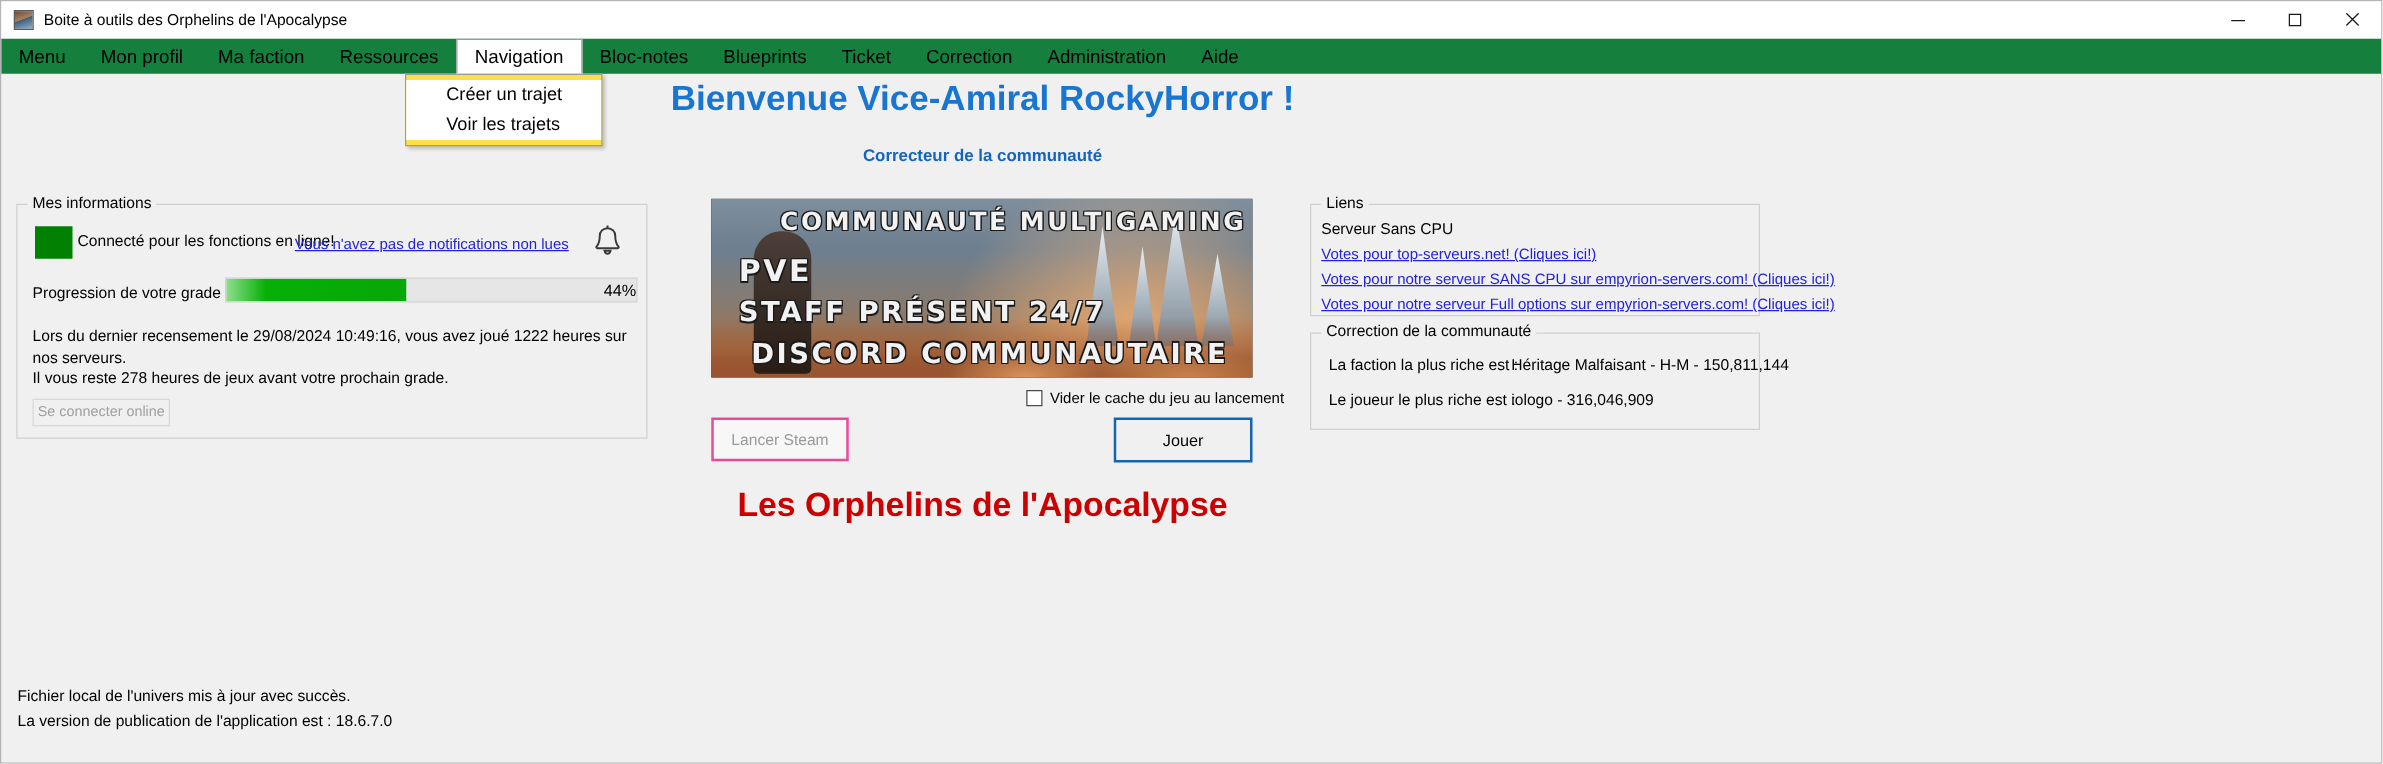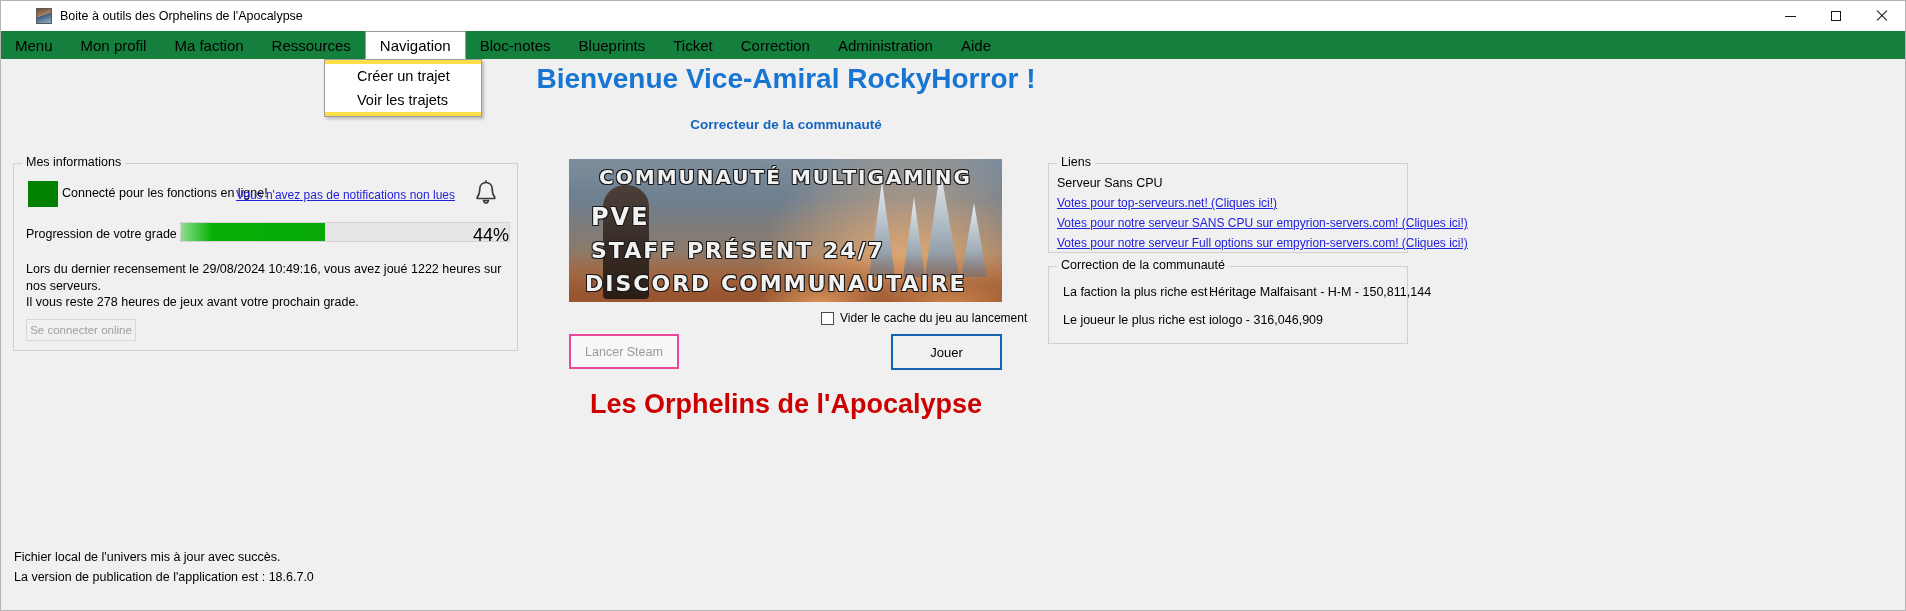--- a/index.html
+++ b/index.html
@@ -21,21 +21,20 @@
     border: 1px solid #b4b4b4;
     overflow: hidden;
   }
   
   .titlebar {
     position: absolute; top: 0; left: 0;
     width: 100%; height: 30px;
     background: #ffffff;
     display: flex; align-items: center;
     box-sizing: border-box;
-    padding-left: 25px;
   }
   .title-icon {
     width: 16px; height: 16px;
     margin-left: 10px; margin-right: 8px;
     background: linear-gradient(160deg,#6d4a33 0%,#a98263 45%,#3d5c7a 46%,#8fb2cf 100%);
     border: 1px solid #5a5a5a;
     box-sizing: border-box;
     flex: none;
   }
   .title-text {
@@ -181,21 +180,21 @@
     border: 1px solid #d4d4d4;
     box-sizing: border-box;
     overflow: hidden;
   }
   .progress-fill {
     height: 100%;
     background: linear-gradient(90deg,#8ee08e 0%,#06b006 22%,#06a806 100%);
   }
   .progress-pct {
     position: absolute; right: 8px; top: 61px;
-    font-size: 18px; color: #000; margin-left: 28px;
+    font-size: 13px; color: #000; margin-left: 28px;
   }
   .recense {
     position: absolute; left: 12px; top: 97px;
     width: 485px;
     font-size: 12.5px; color: #000; line-height: 1.32;
   }
   .btn-offline {
     position: absolute; left: 12px; top: 155px;
     width: 110px; height: 22px;
     background: #f0f0f0;
@@ -249,25 +248,26 @@
   }
   .b-text {
     position: absolute; left: 0; width: 100%;
     text-align: center;
     font-family: "DejaVu Sans", sans-serif;
     font-weight: bold;
     color: #f2f2f2;
     letter-spacing: 2px;
     text-shadow: 1px 1px 0 #1a1a1a, -1px -1px 0 #1a1a1a, 1px -1px 0 #1a1a1a, -1px 1px 0 #1a1a1a;
     white-space: nowrap;
+    padding-left: 25px;
   }
   .b-l1 { top: 6px;  font-size: 20px; }
   .b-l2 { top: 44px; font-size: 24px; text-align: left; padding-left: 22px; box-sizing: border-box; }
   .b-l3 { top: 79px; font-size: 22px; text-align: left; padding-left: 22px; box-sizing: border-box; }
-  .b-l4 { top: 112px; font-size: 22px; text-align: left; padding-left: 16px; box-sizing: border-box; }
+  .b-l4 { top: 112px; font-size: 22px; text-align: left; padding-left: 32px; box-sizing: border-box; }
 
   
   .cache-row {
     position: absolute; left: 820px; top: 310px;
     display: flex; align-items: center; gap: 6px;
   }
   .chk {
     width: 13px; height: 13px;
     border: 1px solid #4a4a4a;
     background: #fff;

